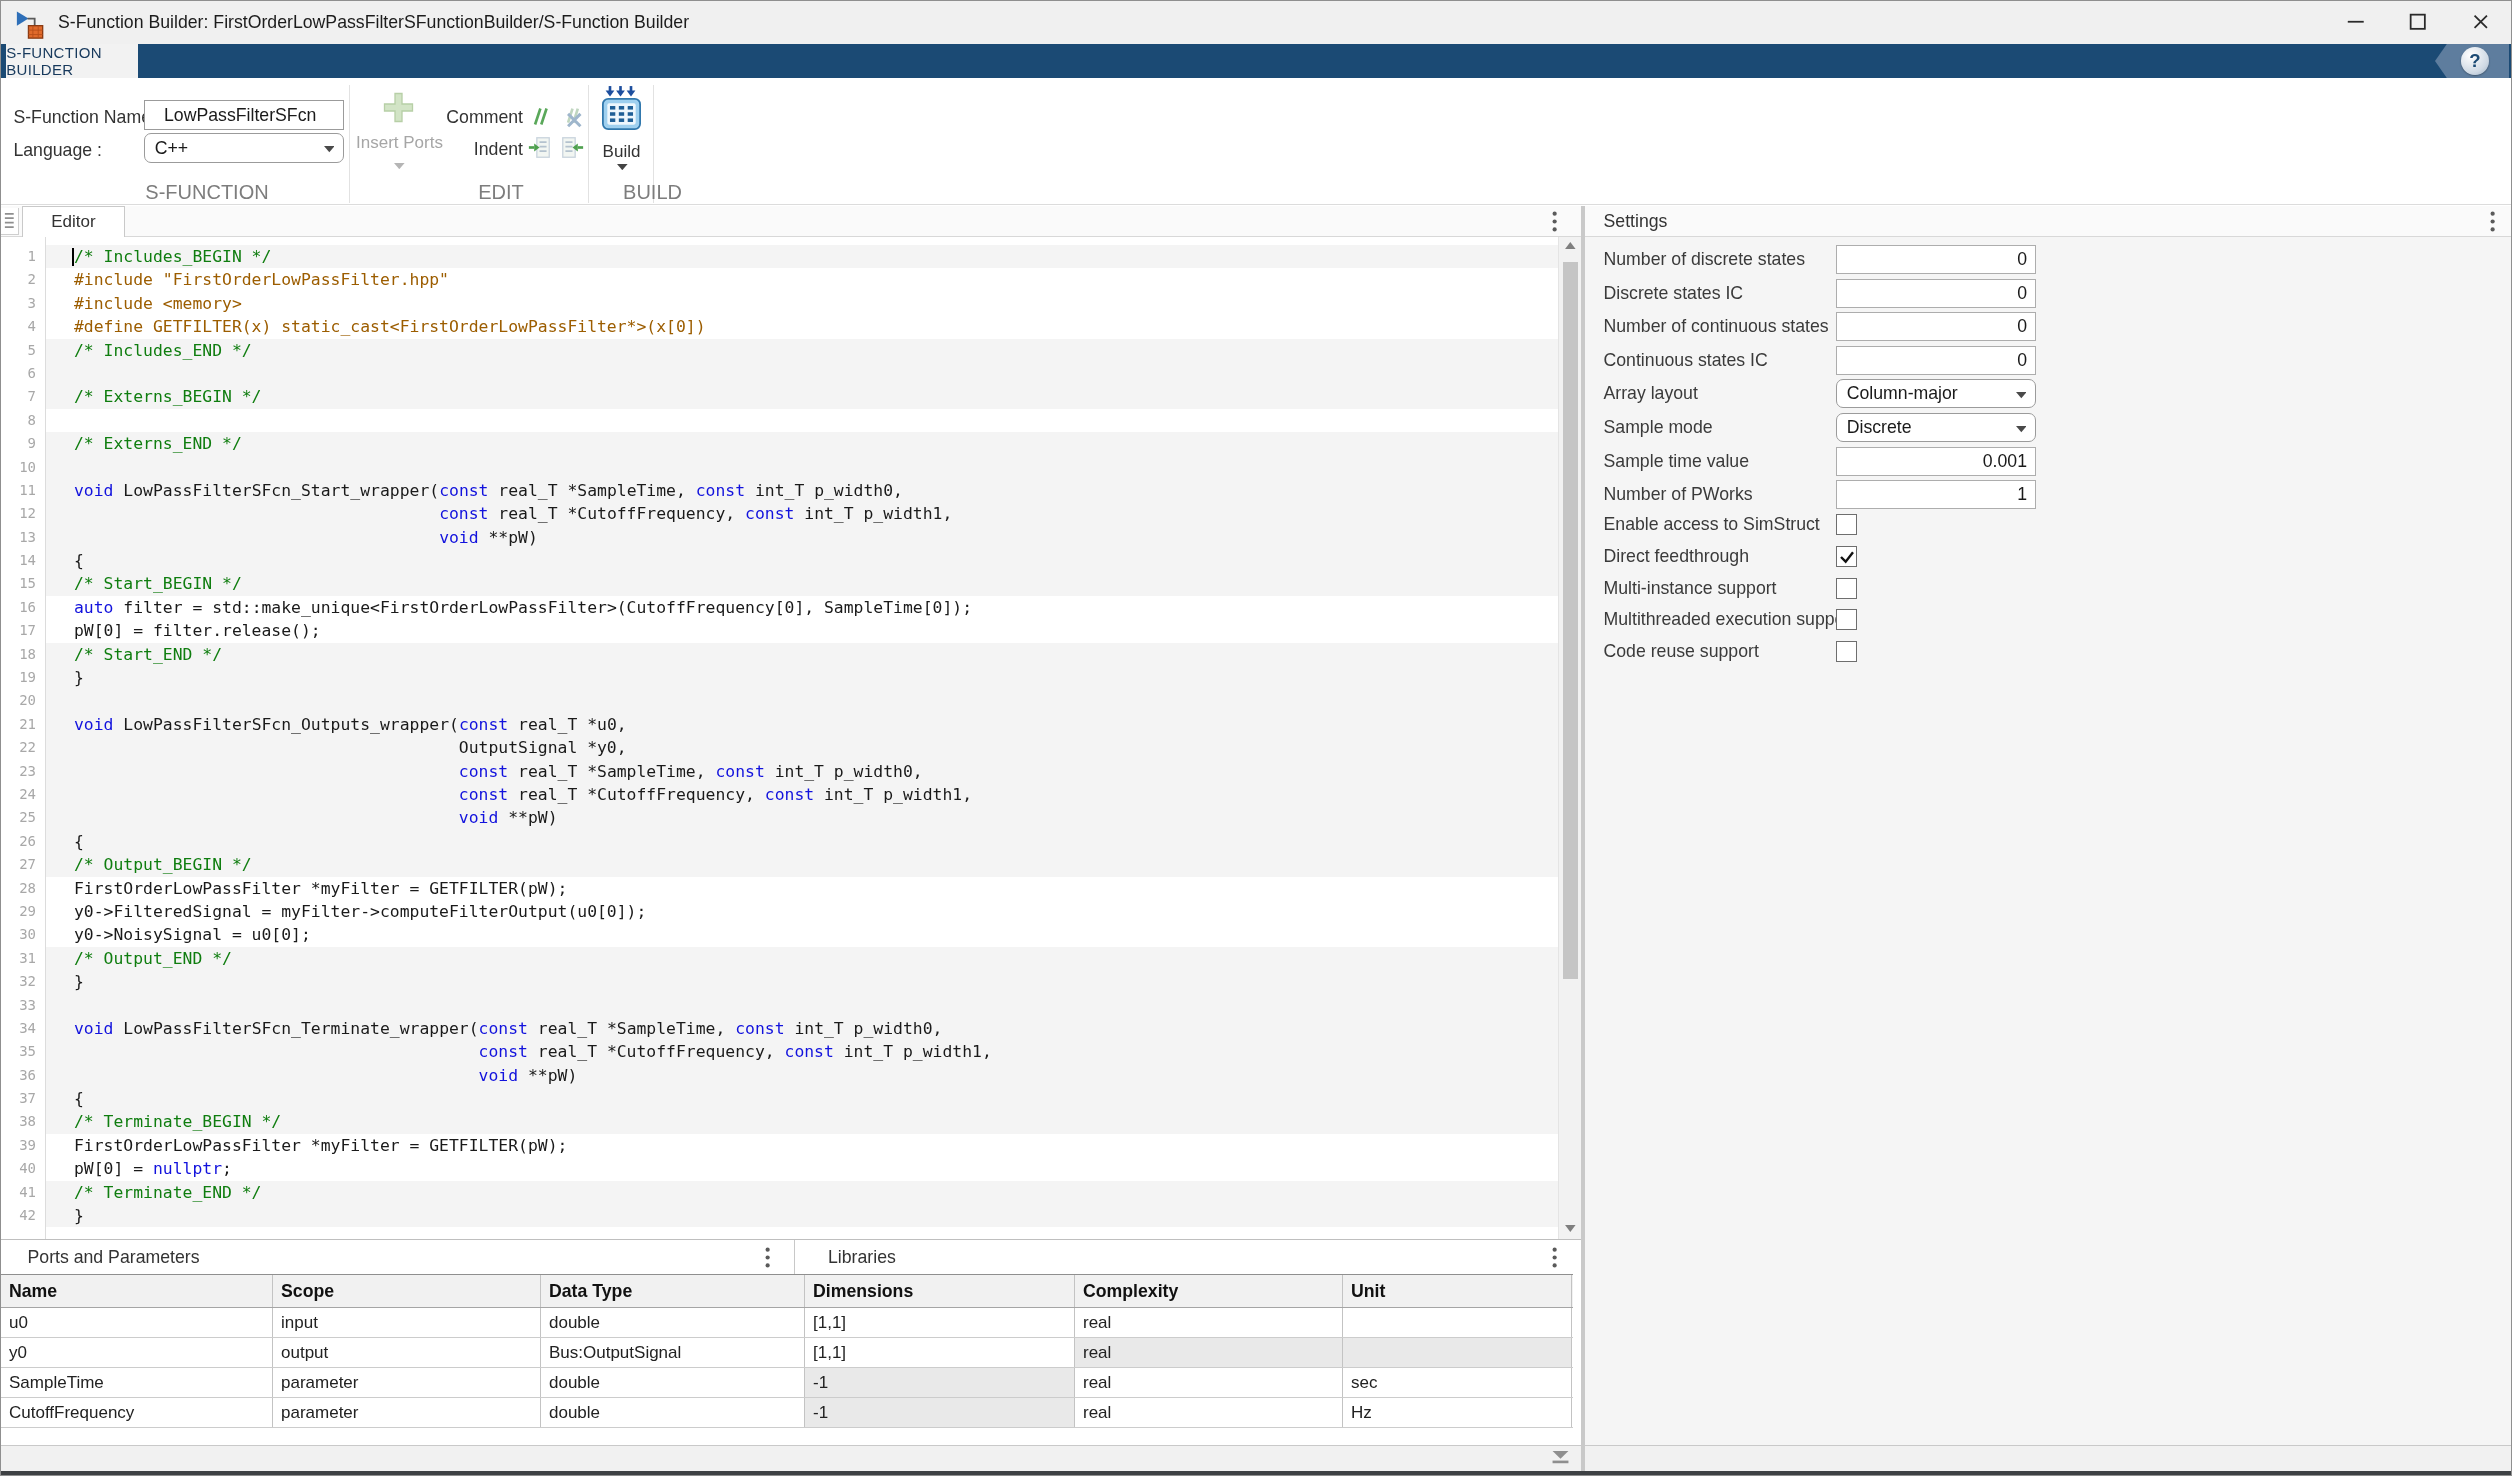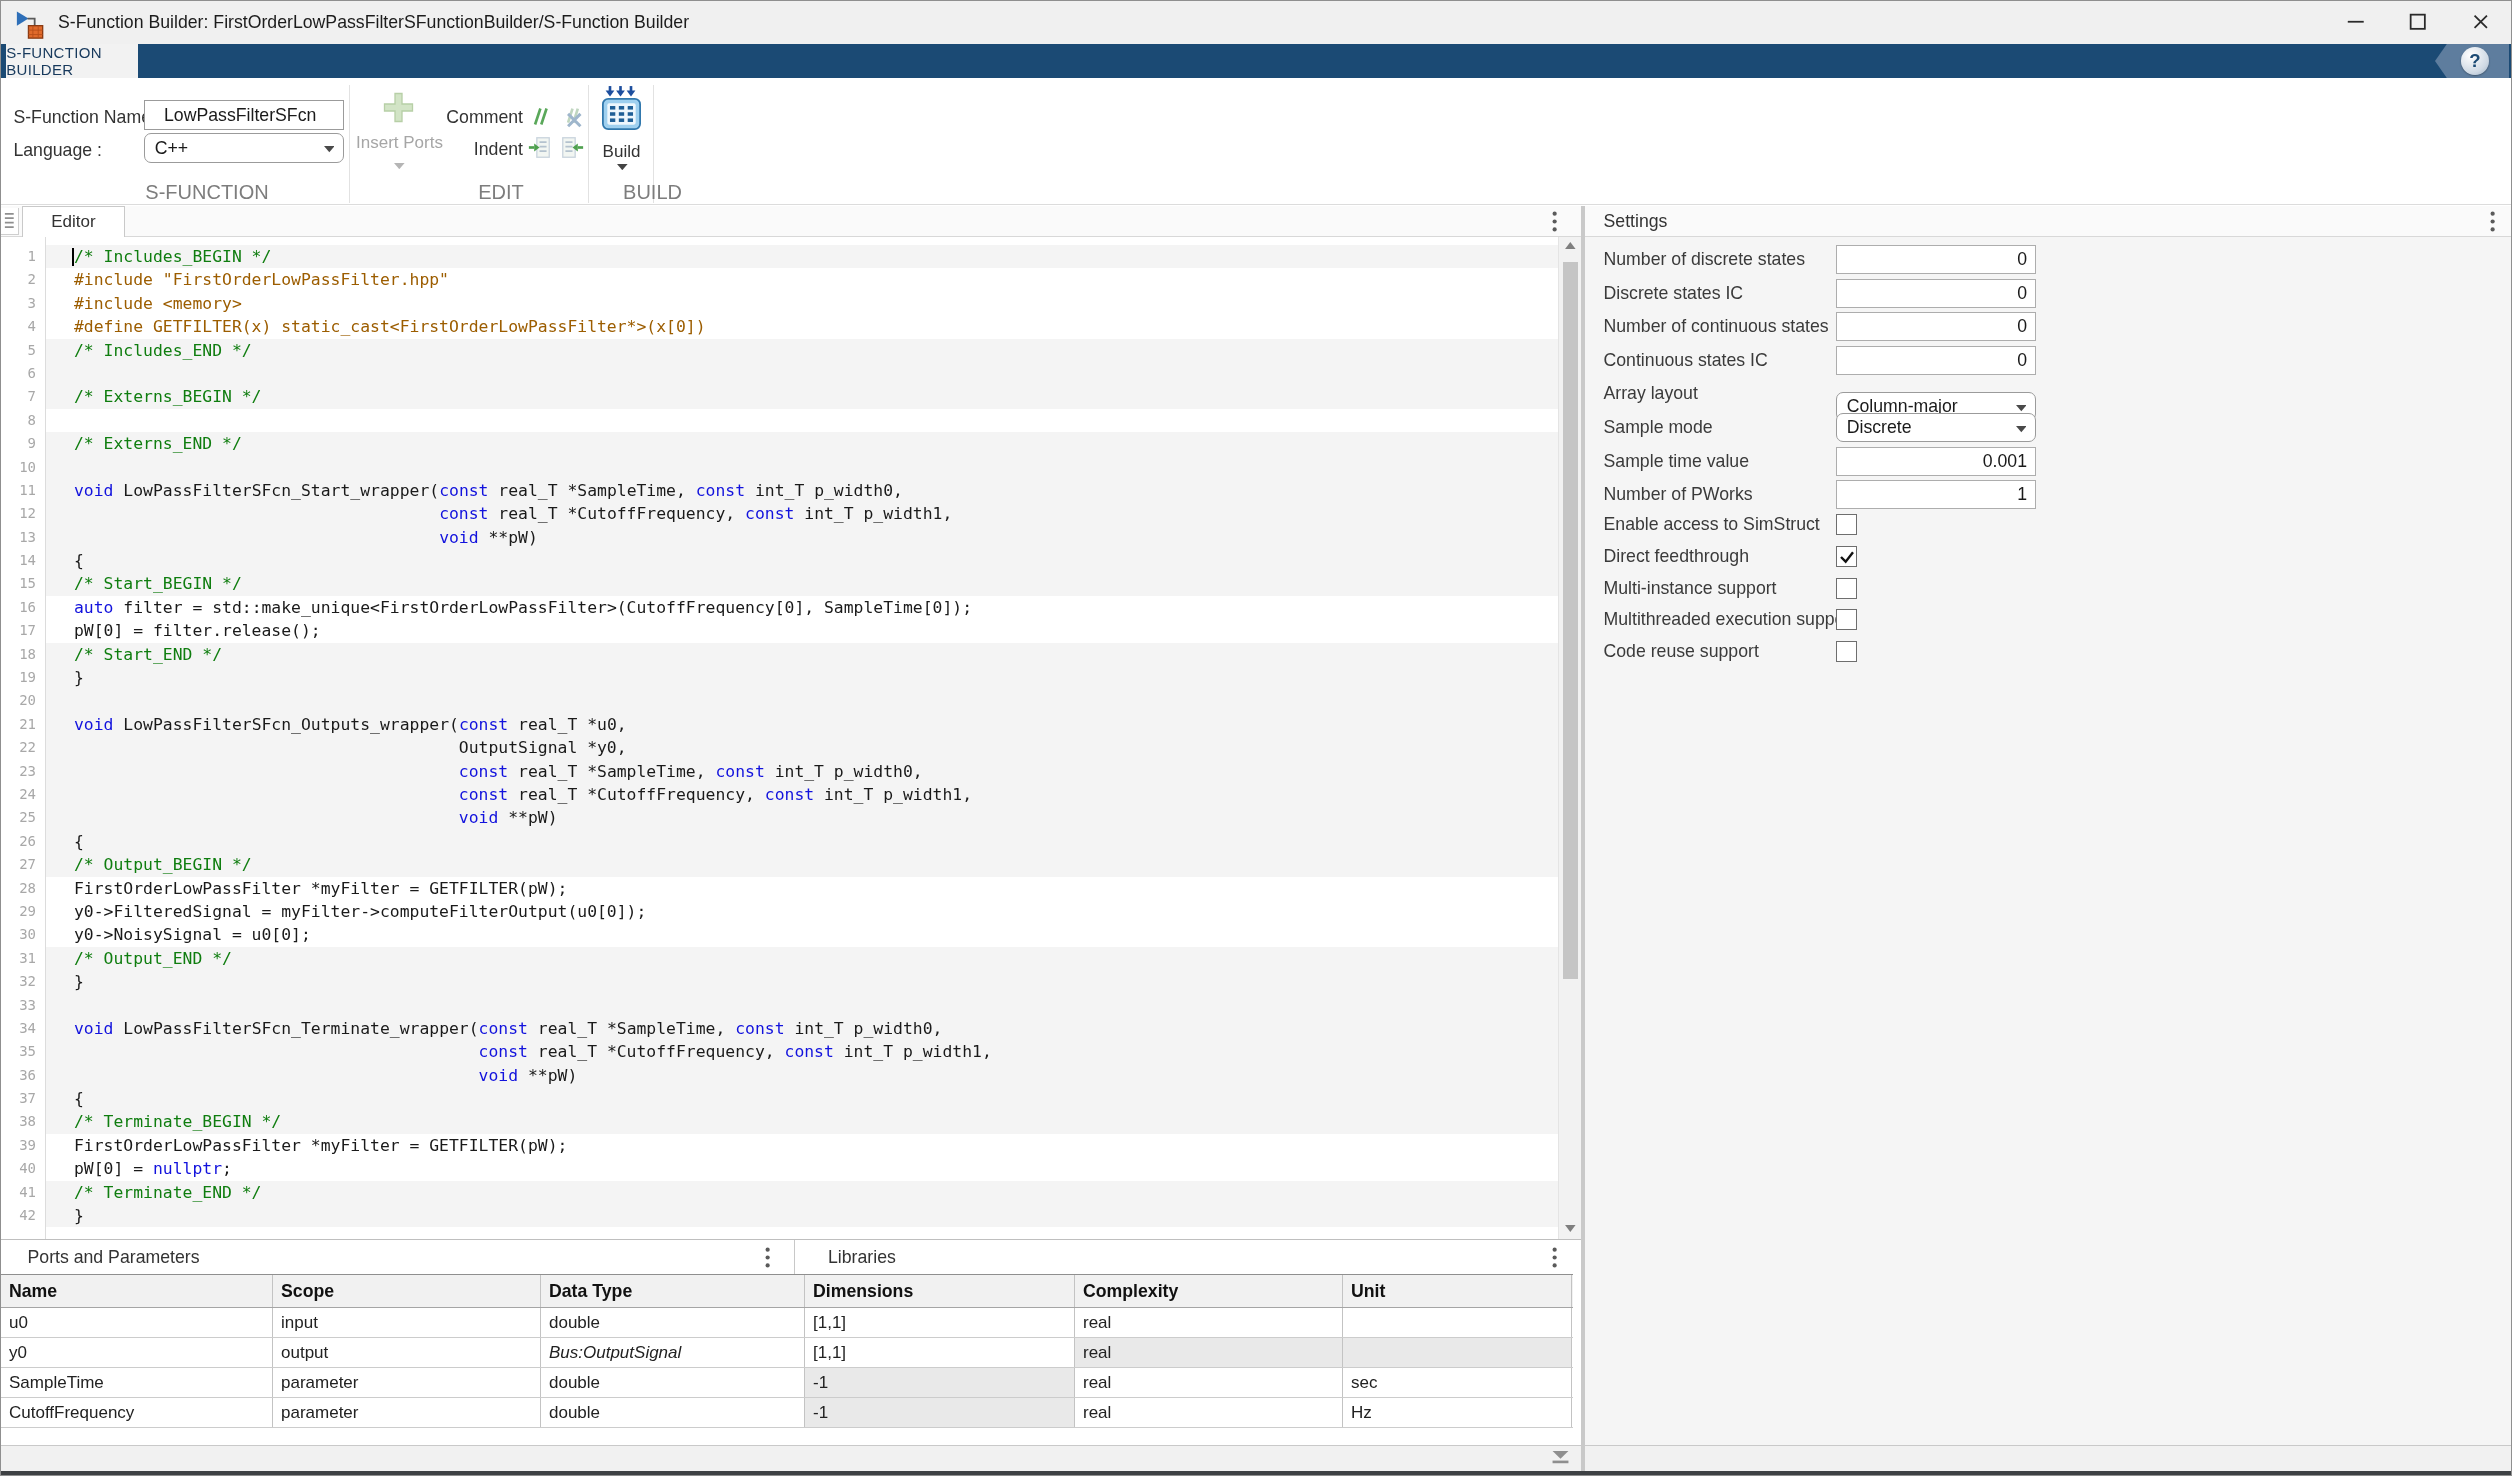--- a/index.html
+++ b/index.html
@@ -287,21 +287,21 @@
     <div>
         <div class="slabel" style="top: 39px; line-height: 29px;">Number of discrete states</div>
         <div class="sinput" style="top: 39px;">0</div>
         <div class="slabel" style="top: 73px; line-height: 29px;">Discrete states IC</div>
         <div class="sinput" style="top: 73px;">0</div>
         <div class="slabel" style="top: 106px; line-height: 29px;">Number of continuous states</div>
         <div class="sinput" style="top: 106px;">0</div>
         <div class="slabel" style="top: 140px; line-height: 29px;">Continuous states IC</div>
         <div class="sinput" style="top: 140px;">0</div>
         <div class="slabel" style="top: 173px; line-height: 29px;">Array layout</div>
-        <div class="sselect" style="top: 186px;"><span>Column-major</span><svg width="10.6" height="6.2" class="sel-caret" viewBox="0 0 12 7">
+        <div class="sselect" style="top: 173px;"><span>Column-major</span><svg width="10.6" height="6.2" class="sel-caret" viewBox="0 0 12 7">
             <polygon points="0,0 12,0 6,7" fill="#4a4a4a"></polygon>
           </svg></div>
         <div class="slabel" style="top: 207px; line-height: 29px;">Sample mode</div>
         <div class="sselect" style="top: 207px;"><span>Discrete</span><svg width="10.6" height="6.2" class="sel-caret" viewBox="0 0 12 7">
             <polygon points="0,0 12,0 6,7" fill="#4a4a4a"></polygon>
           </svg></div>
         <div class="slabel" style="top: 241px; line-height: 29px;">Sample time value</div>
         <div class="sinput" style="top: 241px;">0.001</div>
         <div class="slabel" style="top: 274px; line-height: 29px;">Number of PWorks</div>
         <div class="sinput" style="top: 274px;">1</div>
@@ -357,21 +357,21 @@
           <div class="pcell" style="width: 272px;">u0</div>
           <div class="pcell" style="width: 268px;">input</div>
           <div class="pcell" style="width: 264px;">double</div>
           <div class="pcell" style="width: 270px;">[1,1]</div>
           <div class="pcell" style="width: 268px;">real</div>
           <div class="pcell" style="width: 229px;"></div>
         </div>
         <div class="prow">
           <div class="pcell" style="width: 272px;">y0</div>
           <div class="pcell" style="width: 268px;">output</div>
-          <div class="pcell" style="width: 264px; font-style: italic;">Bus:OutputSignal</div>
+          <div class="pcell" style="width: 264px;">Bus:OutputSignal</div>
           <div class="pcell" style="width: 270px;">[1,1]</div>
           <div class="pcell gray" style="width: 268px;">real</div>
           <div class="pcell gray" style="width: 229px;"></div>
         </div>
         <div class="prow">
           <div class="pcell" style="width: 272px;">SampleTime</div>
           <div class="pcell" style="width: 268px;">parameter</div>
           <div class="pcell" style="width: 264px;">double</div>
           <div class="pcell gray" style="width: 270px;">-1</div>
           <div class="pcell" style="width: 268px;">real</div>

